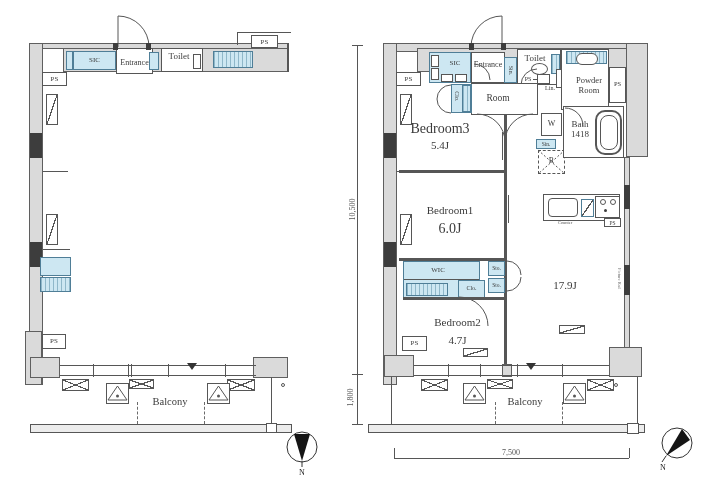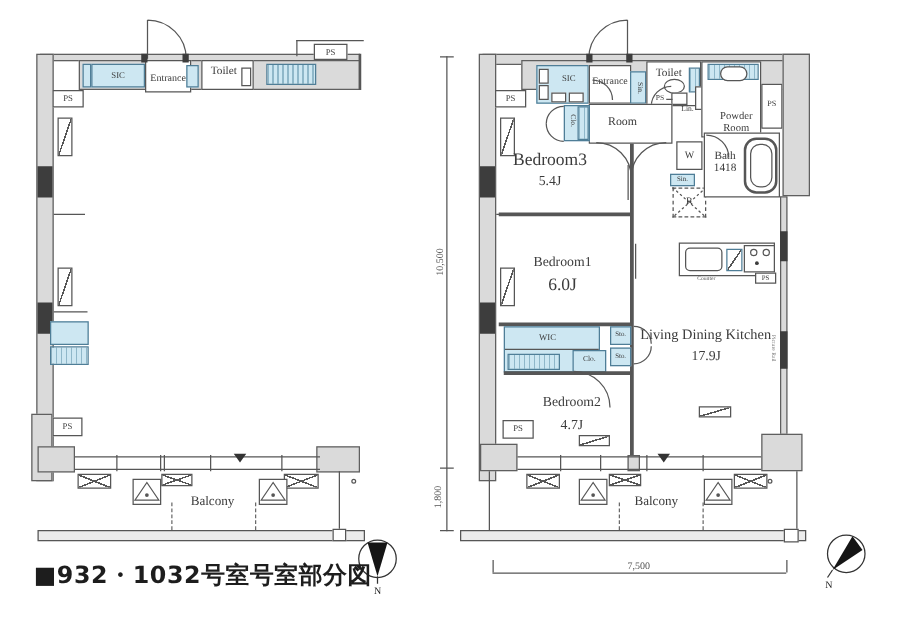--- a/index.html
+++ b/index.html
@@ -150,21 +150,21 @@
   </svg>
   <div class="a rm" style="left:537px;top:74px;width:13px;height:10px"></div>
   <div class="lbl" style="left:521px;top:76px;width:14px;font-size:6px">PS</div>
   <div class="a ln" style="left:533px;top:79px;width:5px;height:1px"></div>
 
   <div class="a rm" style="left:556px;top:69px;width:12px;height:19px"></div>
   <div class="lbl" style="left:542px;top:85px;width:16px;font-size:6px">Lin.</div>
   <div class="a rm" style="left:561px;top:49px;width:48px;height:61px"></div>
   <div class="a bluehatch" style="left:566px;top:51px;width:41px;height:13px"></div>
   <div class="a" style="left:576px;top:53px;width:22px;height:12px;border:1px solid #565656;border-radius:6px;background:#fff"></div>
-  <div class="lbl" style="left:563px;top:88px;width:52px;font-size:8.5px">Powder
+  <div class="lbl" style="left:563px;top:76px;width:52px;font-size:8.5px">Powder
 Room</div>
   <div class="a rm" style="left:609px;top:67px;width:17px;height:36px"></div>
   <div class="lbl" style="left:609px;top:80px;width:17px;font-size:6.5px">PS</div>
 
   <div class="a rm" style="left:471px;top:83px;width:67px;height:32px"></div>
   <div class="lbl" style="left:478px;top:93px;width:40px;font-size:9.5px">Room</div>
   <div class="a blue" style="left:451px;top:84px;width:21px;height:29px"></div>
   <div class="a bluehatch" style="left:462px;top:85px;width:9px;height:27px"></div>
   <div class="lbl" style="left:446px;top:93px;width:22px;font-size:6px;transform:rotate(90deg)">Clo.</div>
   <svg class="a" style="left:437px;top:85px" width="14" height="14">
@@ -239,21 +239,20 @@
 
   <div class="lbl" style="left:430px;top:316px;width:55px;font-size:11px">Bedroom2</div>
   <div class="lbl" style="left:430px;top:334px;width:55px;font-size:11px">4.7J</div>
   <svg class="a" style="left:459px;top:297px" width="29" height="29">
     <path d="M0,0 A29,29 0 0 1 29,29" fill="none" stroke="#565656"></path>
   </svg>
   <div class="a win diag" style="left:463px;top:348px;width:25px;height:9px"></div>
   <div class="a rm" style="left:402px;top:336px;width:25px;height:15px"></div>
   <div class="lbl" style="left:402px;top:339px;width:25px;font-size:7px">PS</div>
 
-  <div class="lbl" style="left:507px;top:262px;width:115px;font-size:11.5px">Living Dining Kitchen</div>
   <div class="lbl" style="left:535px;top:279px;width:60px;font-size:11px">17.9J</div>
   <div class="lbl" style="left:597px;top:276px;width:44px;font-size:4.5px;color:#777;transform:rotate(90deg)">Picture Rail</div>
   <div class="a win diag" style="left:559px;top:325px;width:26px;height:9px"></div>
 
   <div class="a rm" style="left:543px;top:194px;width:77px;height:27px"></div>
   <div class="a" style="left:548px;top:198px;width:30px;height:19px;border:1px solid #565656;border-radius:4px;background:#fff"></div>
   <div class="a bluehatch diag" style="left:581px;top:199px;width:13px;height:18px"></div>
   <div class="a rm" style="left:595px;top:196px;width:25px;height:22px"></div>
   <div class="a" style="left:600px;top:199px;width:6px;height:6px;border:1px solid #565656;border-radius:50%"></div>
   <div class="a" style="left:610px;top:199px;width:6px;height:6px;border:1px solid #565656;border-radius:50%"></div>
@@ -304,14 +303,13 @@
     <line x1="18" y1="31" x2="18" y2="37" stroke="#333"></line>
     <text x="18" y="45" font-size="8" text-anchor="middle" fill="#222">N</text>
   </svg>
   <svg class="a" style="left:655px;top:425px" width="42" height="48">
     <circle cx="22" cy="18" r="15" fill="none" stroke="#333"></circle>
     <polygon points="27,4 35,15 11,31" fill="#151515"></polygon>
     <line x1="11" y1="31" x2="7" y2="37" stroke="#333"></line>
     <text x="8" y="45" font-size="8" text-anchor="middle" fill="#222">N</text>
   </svg>
 
-  <div id="title">■932・1032号室号室部分図</div>
 </div>
 
 </body></html>

